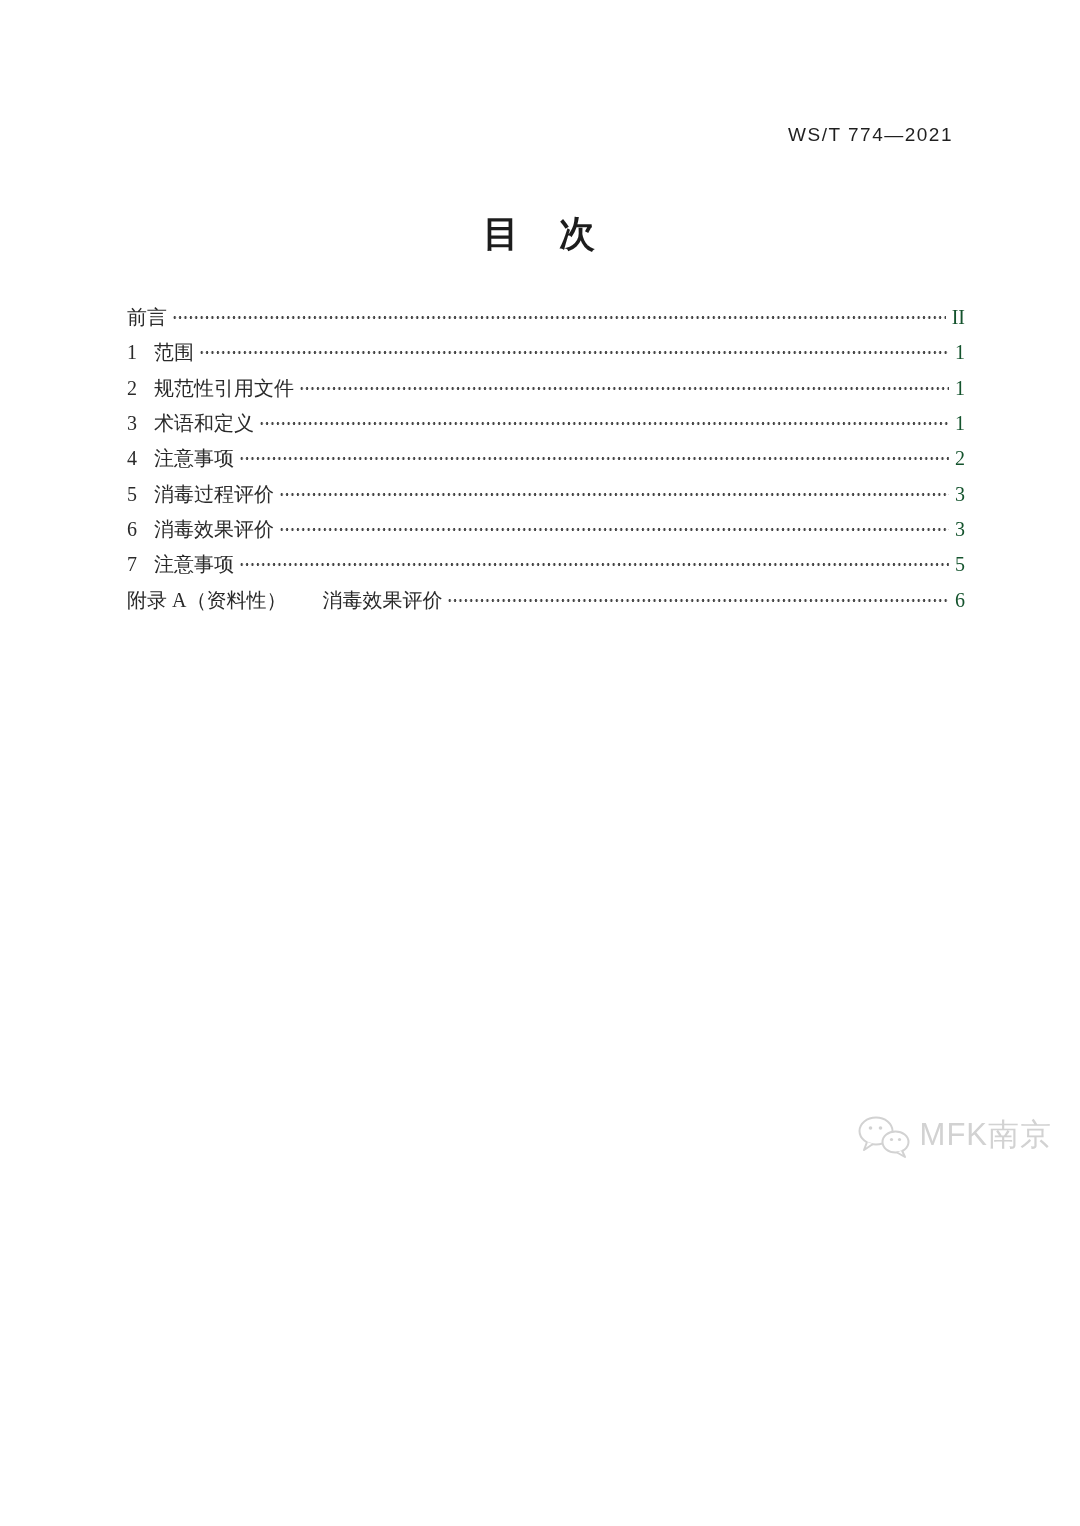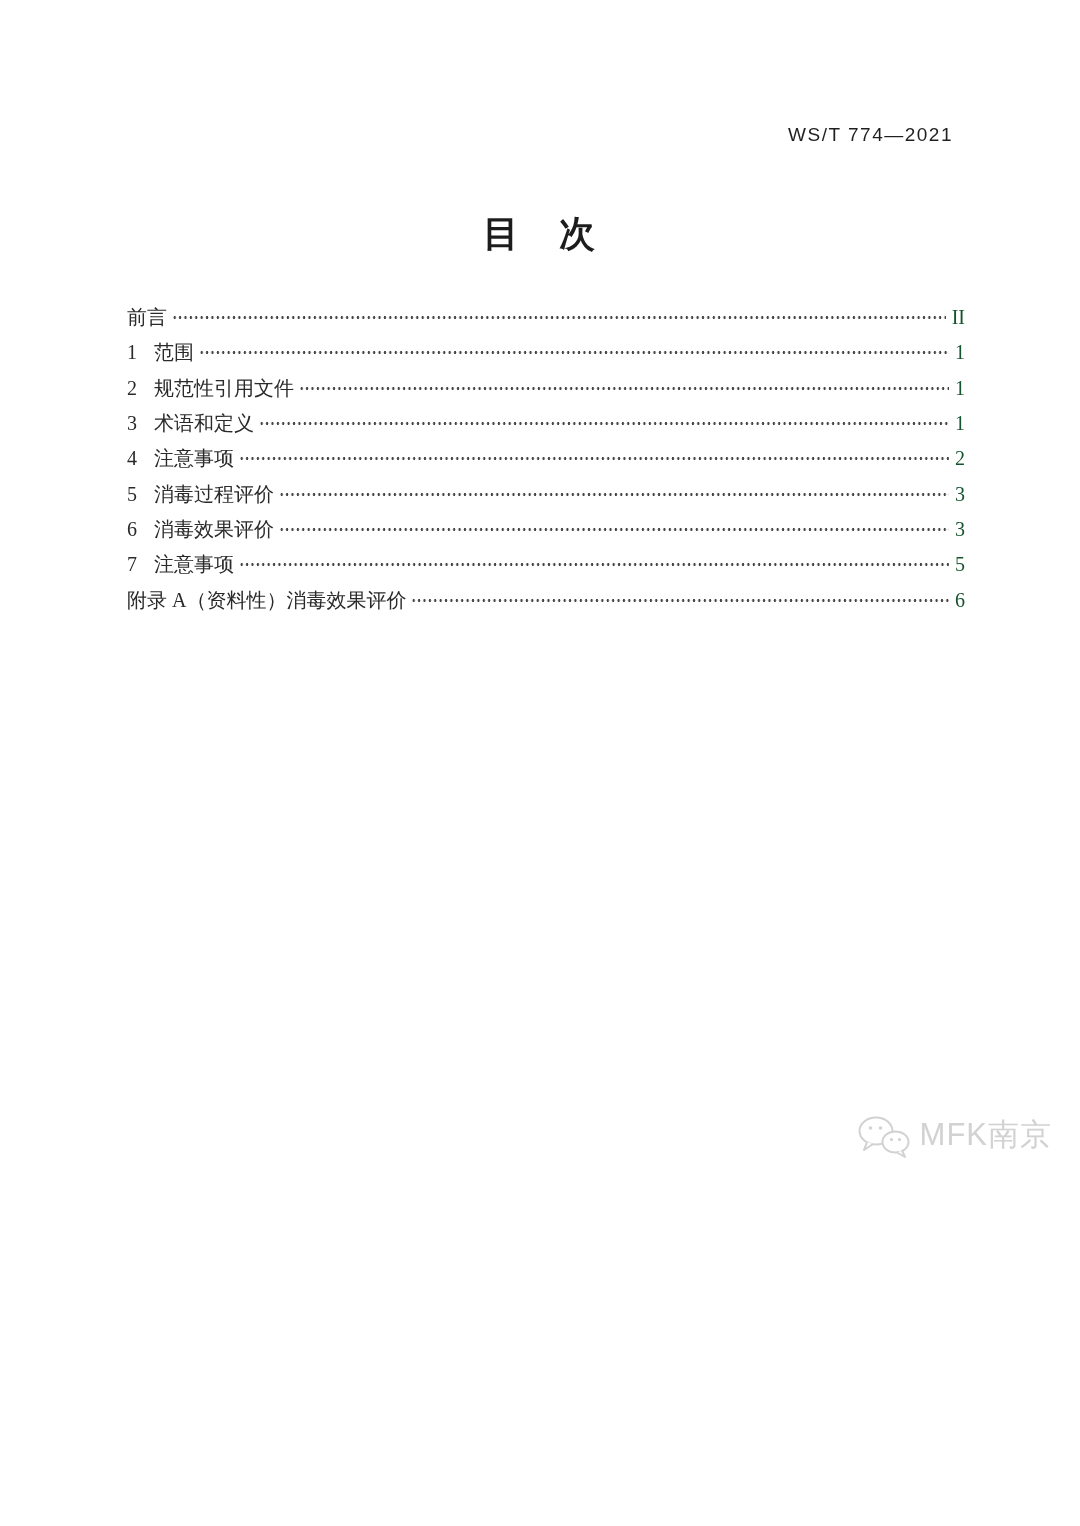--- a/index.html
+++ b/index.html
@@ -43,21 +43,21 @@
   .toc-row {
     display: flex;
     align-items: center;
     height: 35.3px;
     font-size: 20px;
     color: #2a2a2a;
     white-space: nowrap;
   }
   .toc-row .toc-num { white-space: pre; }
   .toc-row.numbered .toc-num { margin-right: 17px; }
-  .toc-row.appendix .toc-num { }
+  .toc-row.appendix .toc-num { margin-right: 36px; }
   .leader {
     flex: 1;
     height: 7px;
     margin: 0 4px 0 5px;
     background-image: radial-gradient(circle, #454545 1.1px, rgba(0,0,0,0) 1.45px);
     background-size: 5.4px 7px;
     background-repeat: repeat-x;
     background-position: left bottom;
   }
   .toc-page {

